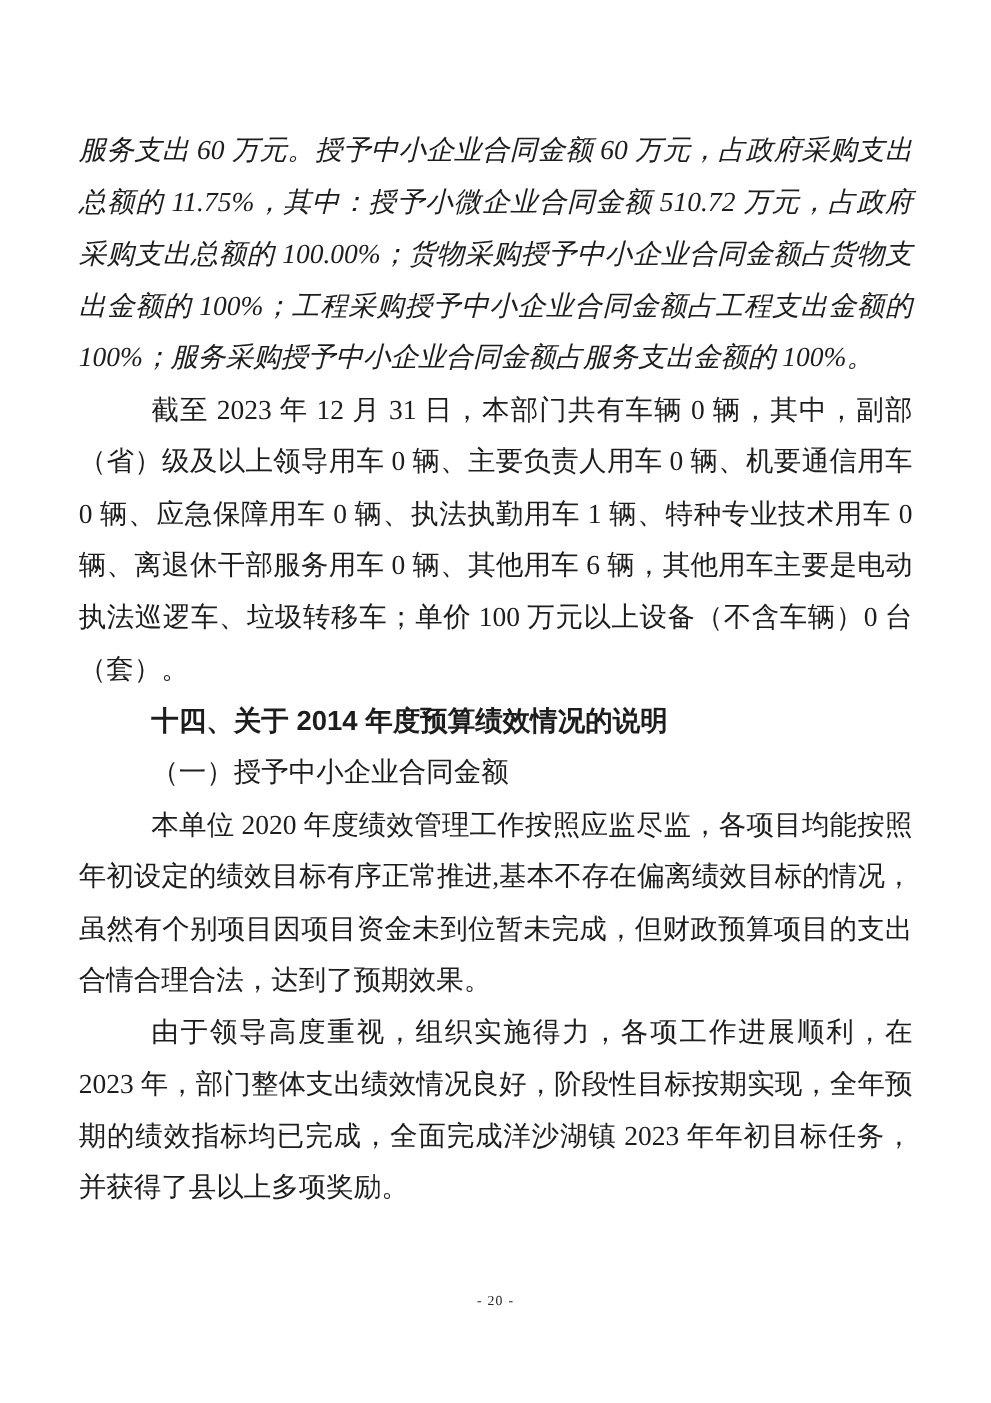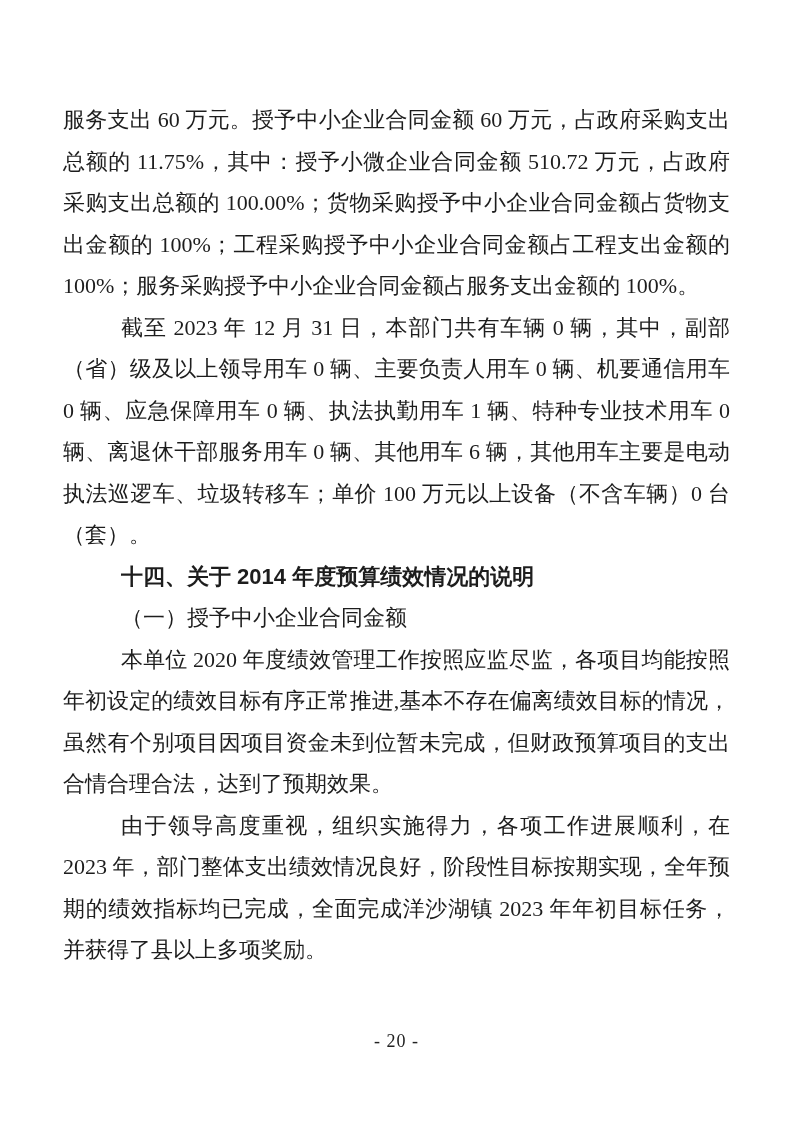--- a/index.html
+++ b/index.html
@@ -36,33 +36,34 @@
     text-justify: inter-character;
     word-break: normal;
     overflow-wrap: break-word;
     font-weight: normal;
   }
   .para {
     text-indent: 58px;
   }
   .para.flush {
     text-indent: 0;
+    font-style: italic;
   }
   .heading {
     text-indent: 58px;
     font-weight: 700;
     font-family: "Liberation Sans", "DejaVu Sans", sans-serif;
   }
   .page-footer {
     position: absolute;
     left: 0;
     right: 0;
     top: 1031px;
     text-align: center;
-    font-size: 18px;
+    font-size: 11px;
     line-height: 20px;
     color: #222222;
     letter-spacing: 1px;
     font-family: "Liberation Serif", "DejaVu Serif", serif;
   }
 </style>
 </head>
 <body>
 
 <div class="page">

